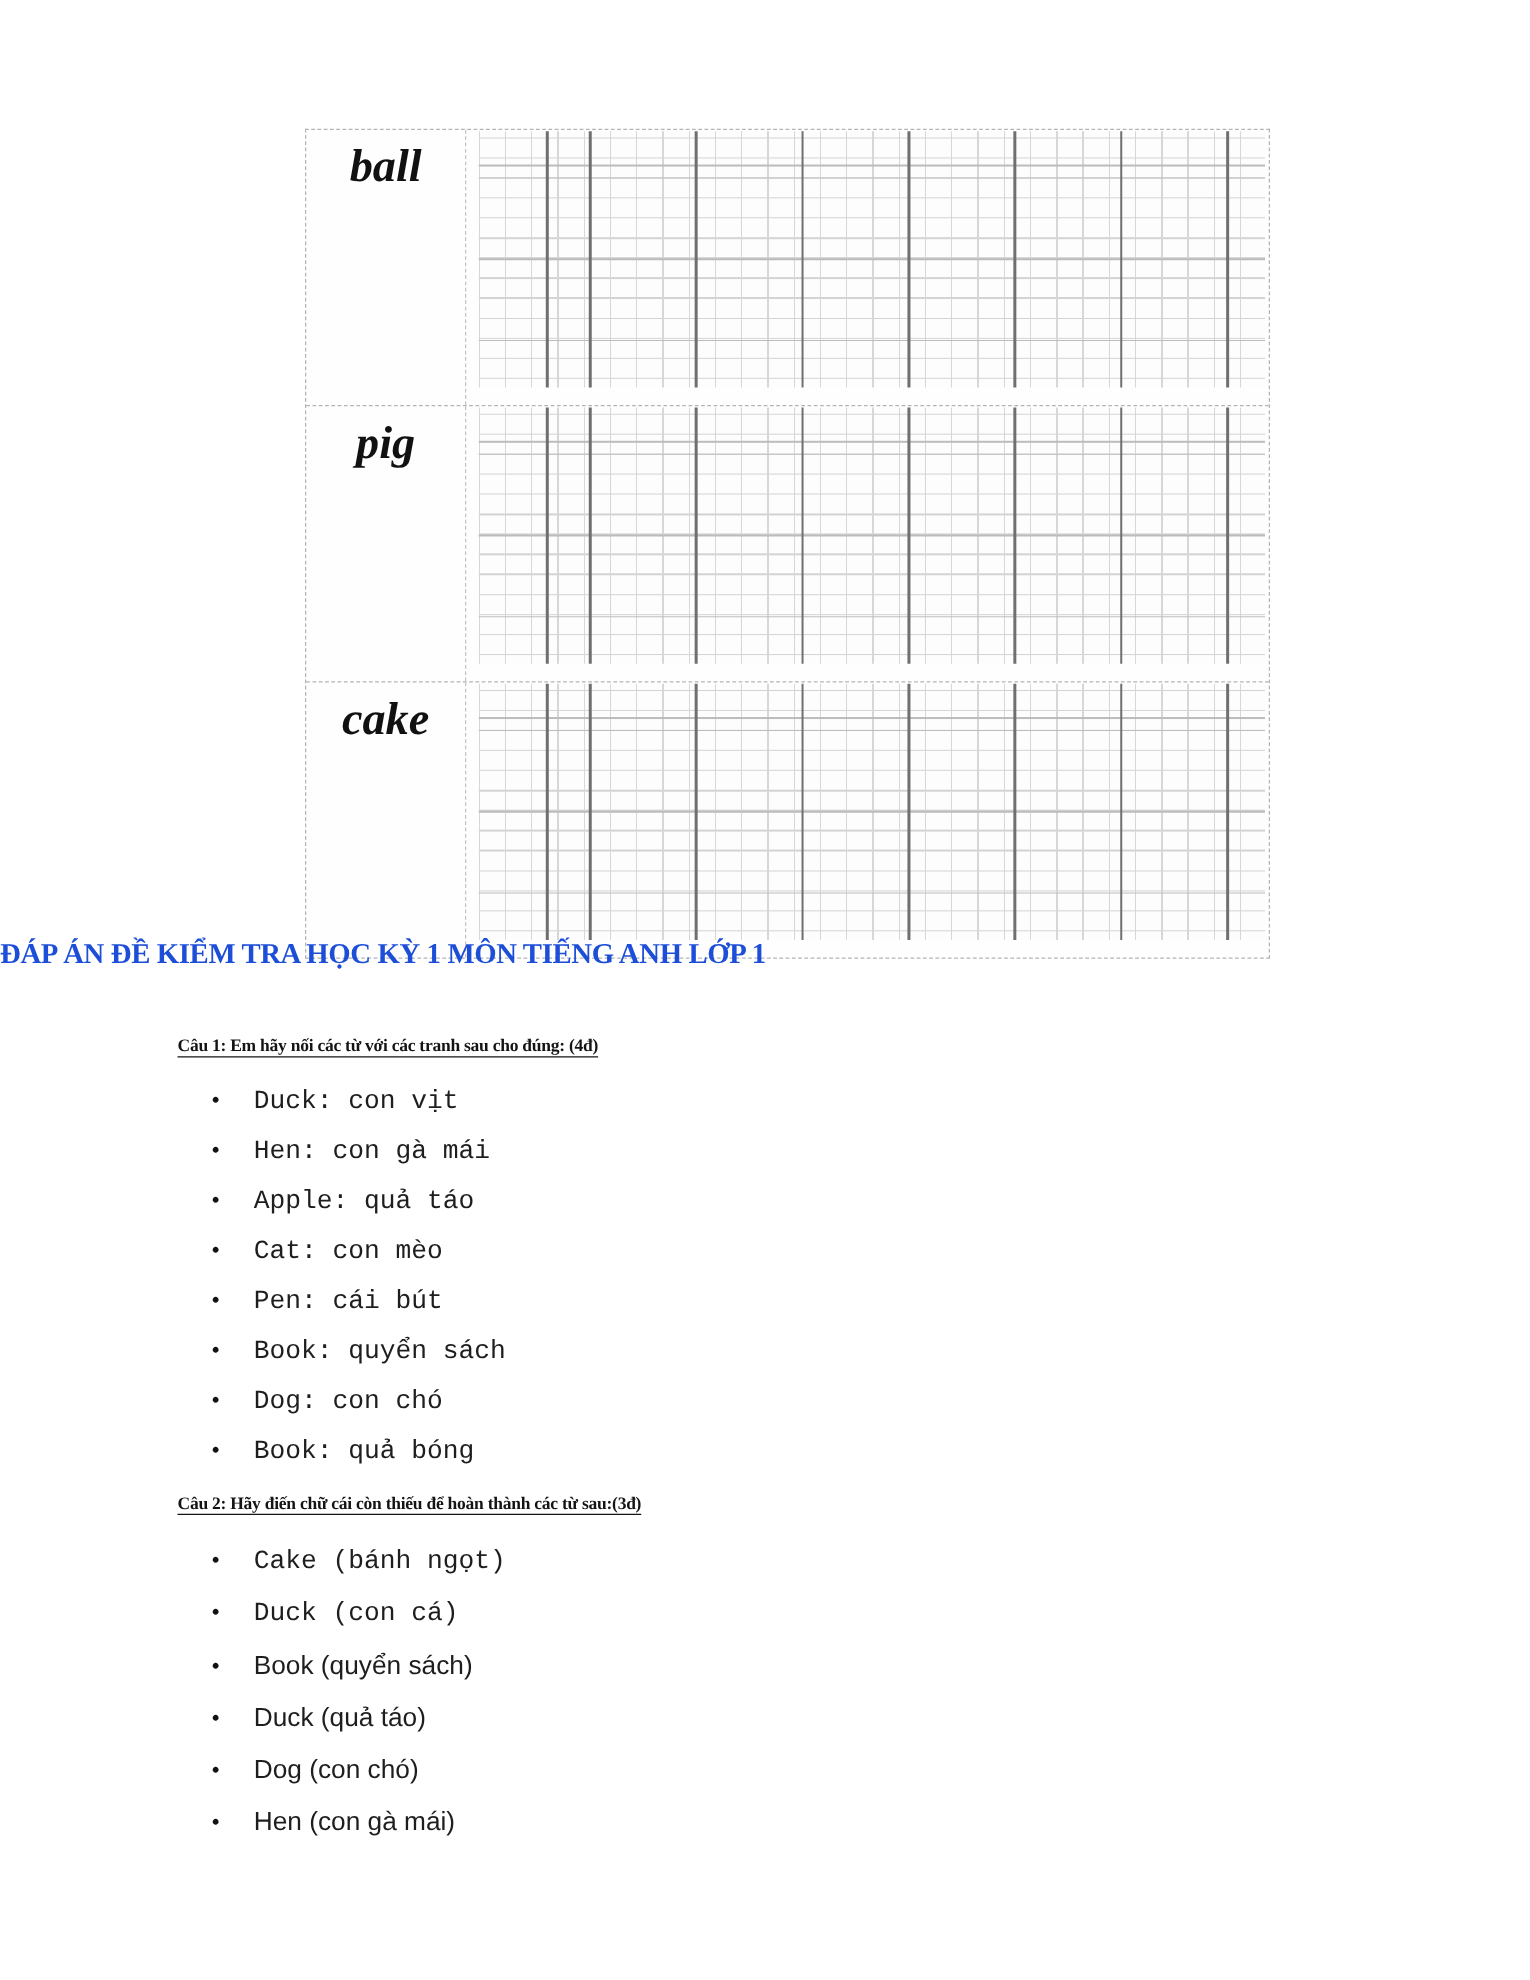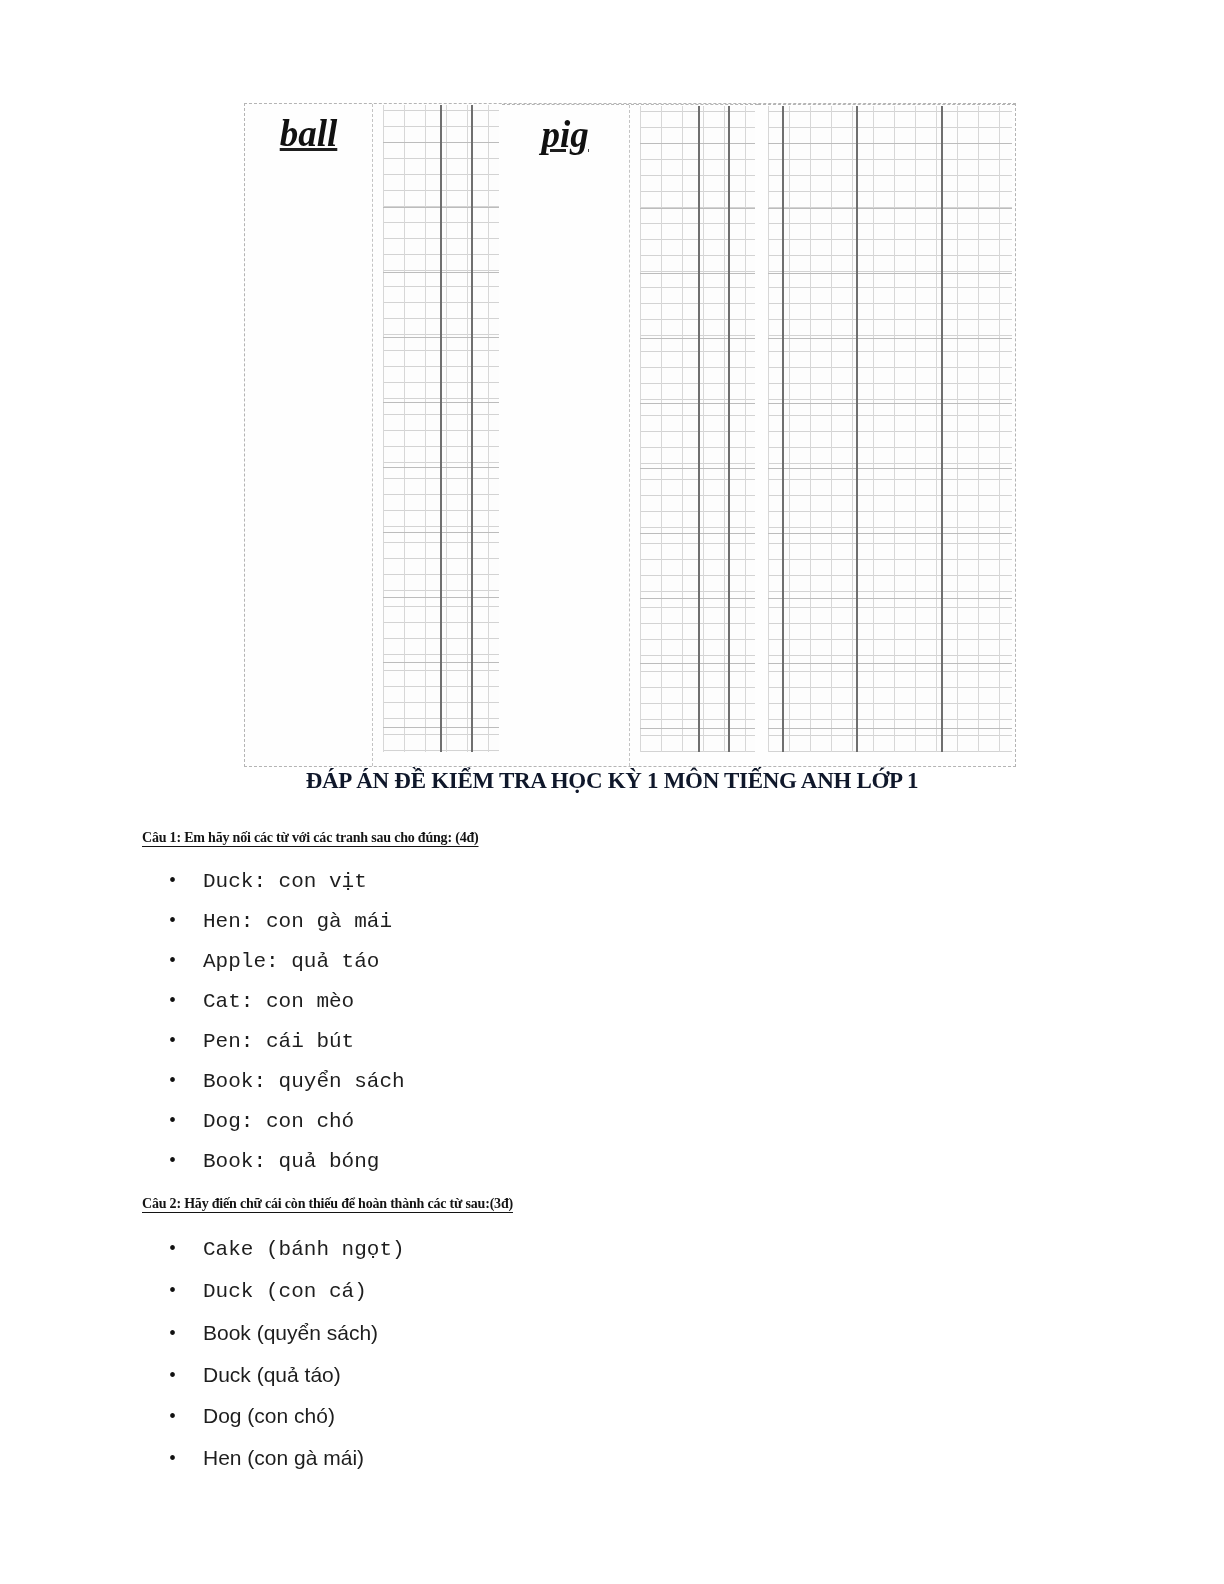--- a/index.html
+++ b/index.html
@@ -19,23 +19,22 @@
 
   
   .practice-table {
     position: absolute;
     left: 244px;
     top: 103px;
     width: 770px;
     height: 662px;
     border: 1px dashed #b4b4b4;
     display: flex;
-    flex-direction: row;
+    flex-direction: column;
     background: #fefefe;
-    text-decoration: underline;
   }
   .practice-row {
     flex: 1 1 0;
     display: flex;
     min-height: 0;
   }
   .practice-row + .practice-row {
     border-top: 1px dashed #b4b4b4;
     text-align: center;
   }
@@ -74,28 +73,27 @@
       
       repeating-linear-gradient(to right, #d7d7d7 0 1px, transparent 1px 21px),
       
       repeating-linear-gradient(to bottom, #d3d3d3 0 1px, transparent 1px 16px);
     background-position: 88px 0, 0 37px, 0 0, 0 5px;
   }
 
   
   .answer-title {
     position: absolute;
-    top: 768px;
+    top: 750px;
     left: 0;
     width: 100%;
-    text-align: center;
     font-weight: bold;
     font-size: 23px;
     letter-spacing: -0.3px;
-    color: #0f172a;
+    color: #1d4ed8;
   }
   .section-heading {
     position: absolute;
     left: 142px;
     font-weight: bold;
     font-size: 14px;
     letter-spacing: -0.2px;
     text-decoration: underline;
     text-underline-offset: 4px;
     color: #141414;
@@ -152,20 +150,23 @@
     <div class="practice-row">
       <div class="label-cell">
         <span class="word-label">pig</span>
       </div>
       <div class="grid-cell">
         <div class="grid-area"></div>
       </div>
     </div>
 
     <div class="practice-row">
+      <div class="label-cell">
+        <span class="word-label">cake</span>
+      </div>
       <div class="grid-cell">
         <div class="grid-area"></div>
       </div>
     </div>
 
   </div>
 
   <div class="answer-title">ĐÁP ÁN ĐỀ KIỂM TRA HỌC KỲ 1 MÔN TIẾNG ANH LỚP 1</div>
 
   <div class="section-heading" id="heading-1">Câu 1: Em hãy nối các từ với các tranh sau cho đúng: (4đ)</div>

